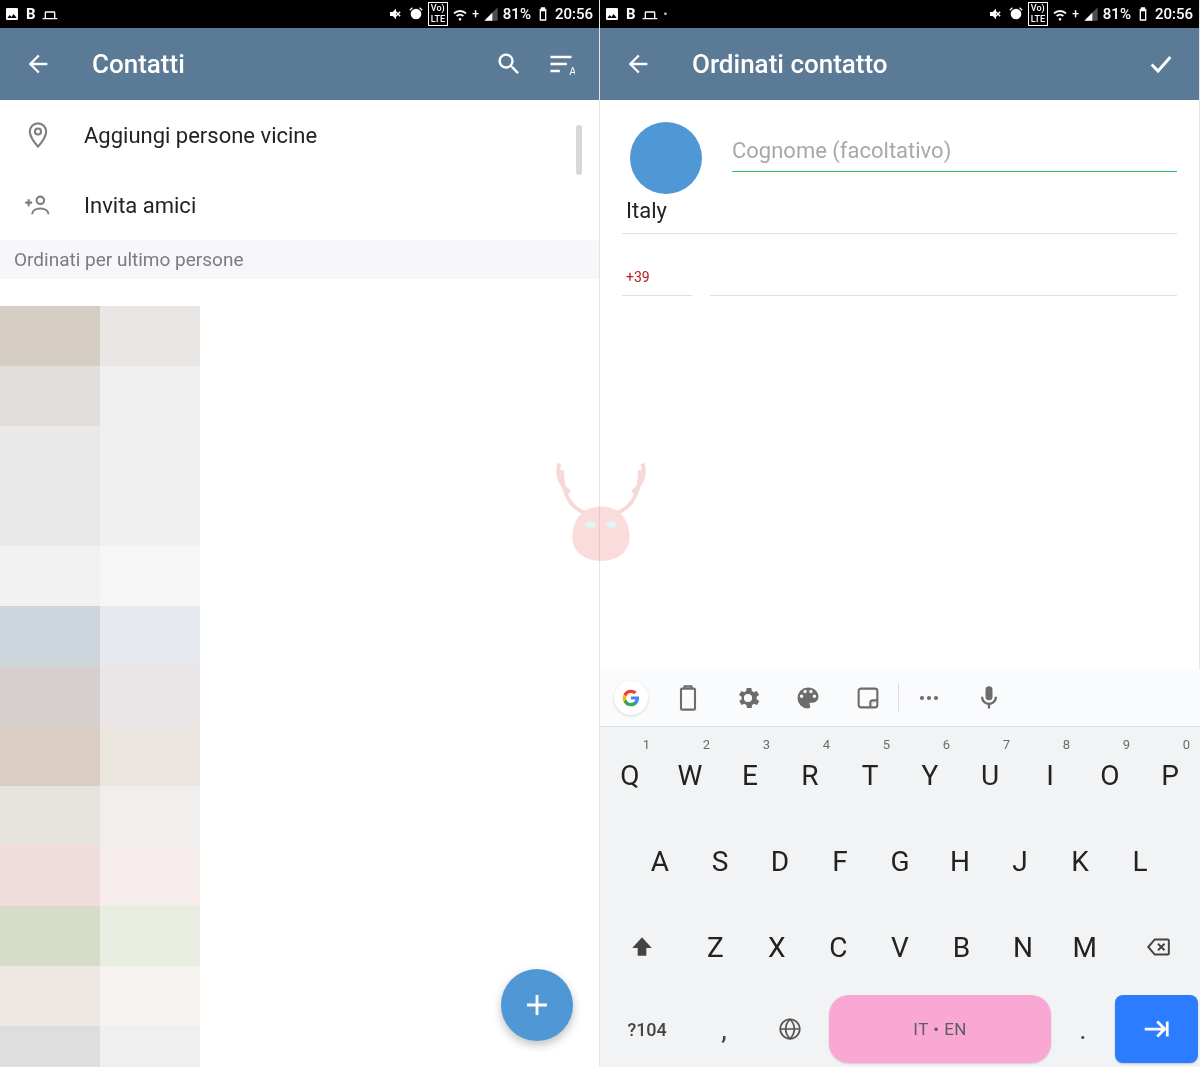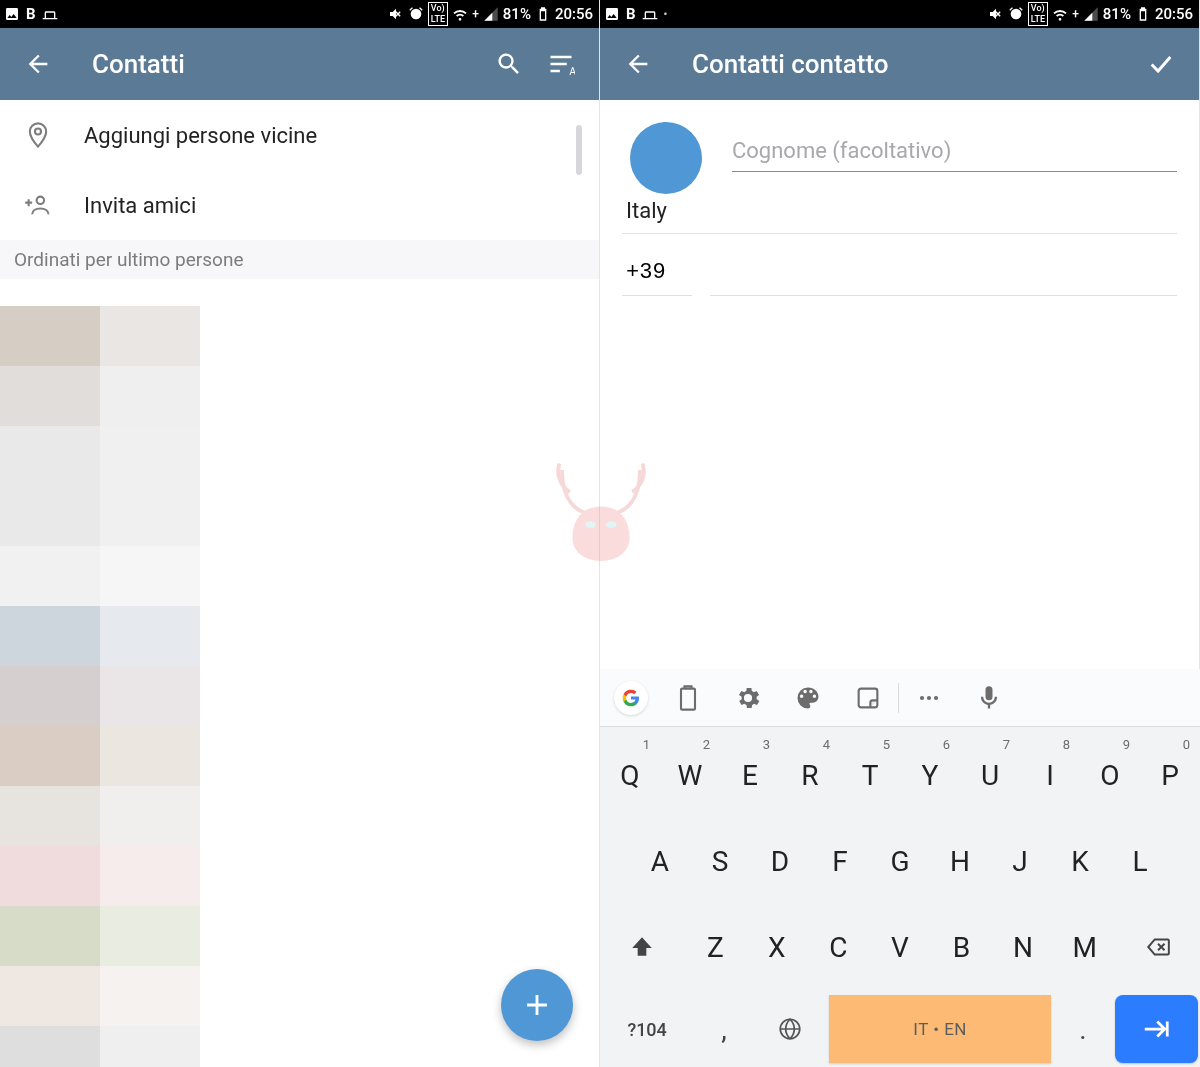--- a/index.html
+++ b/index.html
@@ -43,21 +43,21 @@
   .avatar { position: absolute; left: 30px; top: 22px; width: 72px; height: 72px; border-radius: 50%; background: #5097d6; }
   .field { margin-left: 110px; }
   .field input { width: 100%; border: none; border-bottom: 1px solid #22c55e; font-size: 22px; padding: 8px 0; color: #222; outline: none; background: transparent; }
   .field input::placeholder { color: #a8a8ac; }
   .field.focused input { border-bottom: 2px solid #5097d6; }
   .field + .field { margin-top: 18px; }
 
   .country, .phone { margin: 26px 22px 0 22px; }
   .country-val { font-size: 22px; color: #222; border-bottom: 1px solid #e0e0e0; padding: 0 0 10px 4px; }
   .phone-row { display: flex; align-items: flex-end; gap: 18px; }
-  .prefix { width: 70px; font-size: 22px; color: #000000; border-bottom: 1px solid #e0e0e0; padding: 0 0 10px 4px; font-family: Liberation Mono, monospace; }
+  .prefix { width: 70px; font-size: 14px; color: #b91c1c; border-bottom: 1px solid #e0e0e0; padding: 0 0 10px 4px; }
   .phone-num { flex: 1; height: 36px; border-bottom: 1px solid #e0e0e0; }
 
   
   .watermark { position: absolute; left: 536px; top: 444px; width: 130px; height: 130px; opacity: 0.25; pointer-events: none; }
   .watermark svg { width: 130px; height: 130px; }
 
   
   .kbd { position: absolute; left: 0; bottom: 0; width: 600px; background: #f1f3f4; }
   .kbd-top { height: 58px; display: flex; align-items: center; padding: 0 4px; gap: 0; border-bottom: 1px solid #dedede; background:#fafbfc; }
   .kbd-top .g { width:34px; height:34px; border-radius:50%; background:#fff; display:flex;align-items:center;justify-content:center; margin:0 10px; box-shadow: 0 1px 3px rgba(0,0,0,.15); }
@@ -66,21 +66,21 @@
   .kbd-top .bar { width:1px; height:30px; background:#dcdcdc; }
 
   .krow { display: flex; justify-content: space-around; padding: 2px 0; position:relative; }
   .krow.r0 { padding-top:6px; }
   .key { position: relative; flex: 1; height: 80px; display: flex; align-items: center; justify-content: center; margin: 2px; font-size: 28px; font-weight: 400; color: #222; }
   .key .sup { position: absolute; top: 2px; right: 8px; font-size: 13px; color: #6c6c6c; }
   .krow.r1 { padding: 0 30px; }
   .krow.r2 .key.sp { flex: 1.4; }
   .krow.r3 .key { height: 68px; }
   .key.fn { color:#444; }
-  .key.space { flex: 3.2; background: #fdba74; border-radius: 0; box-shadow: 0 1px 2px rgba(0,0,0,.15); font-size: 17px; color:#5c5c5c; letter-spacing:.5px; }
+  .key.space { flex: 3.2; background: #f9a8d4; border-radius: 20px; box-shadow: 0 1px 2px rgba(0,0,0,.15); font-size: 17px; color:#5c5c5c; letter-spacing:.5px; }
   .key.enter { background:#2b7cff; border-radius:8px; flex:1.2; box-shadow: 0 1px 2px rgba(0,0,0,.2); }
   .key.enter svg { width:30px; height:30px; }
   .key.shift svg, .key.bksp svg { width:26px; height:26px; color:#444; }
   .key.sym { flex:1.3; font-size:18px; font-weight:500; color:#444; }
   .key.globe svg { width:26px; height:26px; color:#555; }
   .key.comma,.key.dot{ flex:.8; }
 </style>
 </head>
 <body>
 
@@ -240,21 +240,21 @@
       <span>20:56</span>
     </div>
   </div>
 
   <div class="appbar">
     <div class="iconbtn">
       <svg viewBox="0 0 24 24" fill="#fff">
           <path d="M20 11H7.8l5.6-5.6L12 4l-8 8 8 8 1.4-1.4L7.8 13H20z"></path>
         </svg>
     </div>
-    <div class="title">Contatti contatto</div>
+    <div class="title">Ordinati contatto</div>
     <div class="spacer"></div>
     <div class="iconbtn">
       <svg viewBox="0 0 24 24" fill="none" stroke="#fff" stroke-width="2.5">
           <path d="M4 12.5 9.5 18 20 6"></path>
         </svg>
     </div>
   </div>
 
   <div class="form">
     <div class="avatar"></div>

